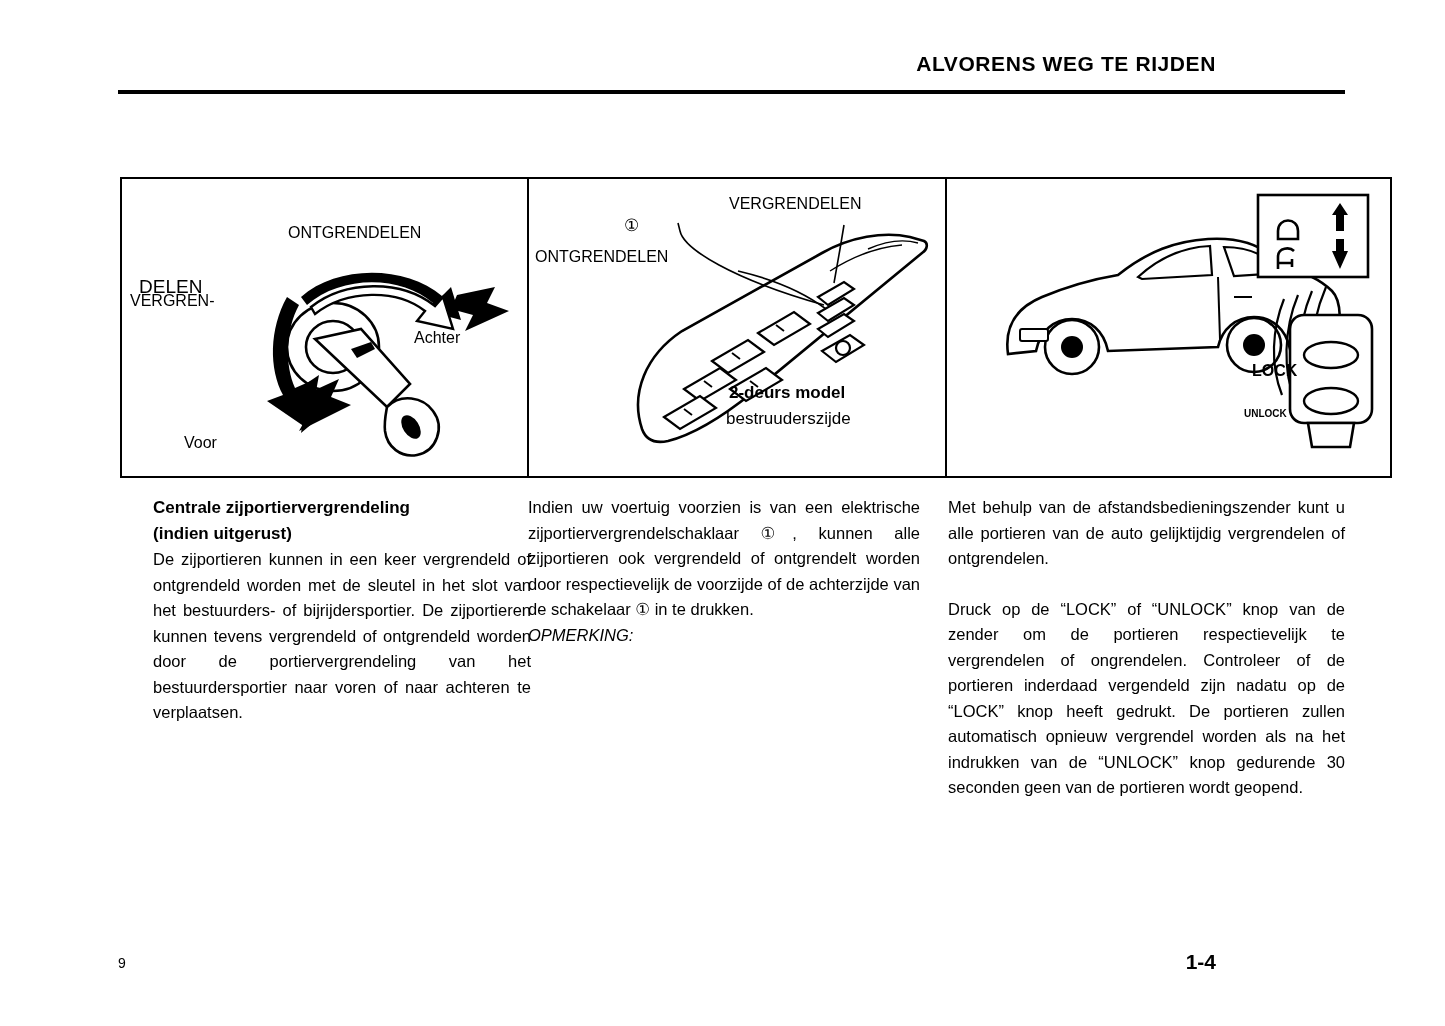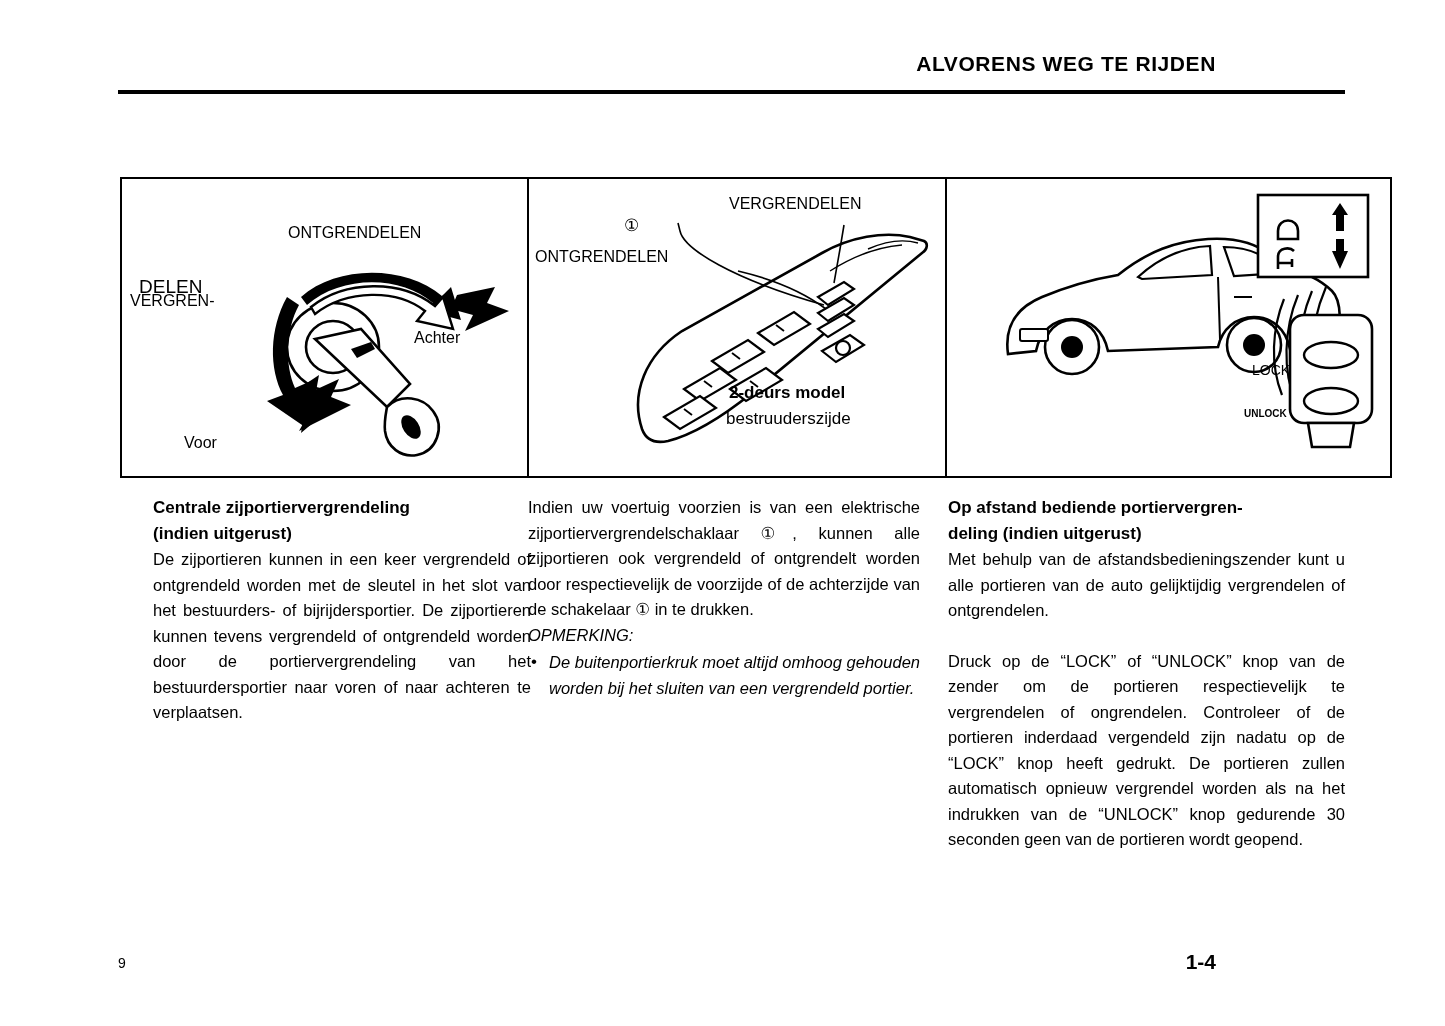--- a/index.html
+++ b/index.html
@@ -283,45 +283,40 @@
       </g>
       <g fill="#fff" stroke="#000" stroke-width="2.4">
         <ellipse cx="341" cy="176" rx="27" ry="13"></ellipse>
         <ellipse cx="341" cy="222" rx="27" ry="13"></ellipse>
       </g>
 
       <g fill="#fff" stroke="#000" stroke-width="2.6">
         <path d="M318 244 L364 244 L360 268 L322 268 Z"></path>
       </g>
     </svg>
-    <div class="figlabel" style="position:absolute; left:305px; top:183px; font-size:14px; font-weight:normal;">LOCK</div>
+    <div class="figlabel" style="position:absolute; left:305px; top:183px; font-size:16px; font-weight:bold;">LOCK</div>
     <div class="figlabel" style="position:absolute; left:297px; top:229px; font-size:10px; font-weight:bold;">UNLOCK</div>
   </div>
 
   <div class="col" id="col1">
     <h2>
       <span>Centrale zijportiervergrendeling</span><br>
       <span>(indien uitgerust)</span>
     </h2>
     <p>De zijportieren kunnen in een keer vergrendeld of ontgrendeld worden met de sleutel in het slot van het bestuurders- of bijrijdersportier. De zijportieren kunnen tevens vergrendeld of ontgrendeld worden door de portiervergrendeling van het bestuurdersportier naar voren of naar achteren te verplaatsen.</p>
   </div>
 
   <div class="col" id="col2">
     <p>Indien uw voertuig voorzien is van een elektrische zijportiervergrendelschaklaar ①, kunnen alle zijportieren ook vergrendeld of ontgrendelt worden door respectievelijk de voorzijde of de achterzijde van de schakelaar ① in te drukken.</p>
     <p class="note-head">OPMERKING:</p>
     <ul class="bullets">
-      <li>De buitenportierkruk moet altijd omhoog gehouden worden bij het sluiten van een vergrendeld portier.</li>
     </ul>
   </div>
 
   <div class="col" id="col3">
-    <h2>
-      <span>Op afstand bediende portiervergren-</span><br>
-      <span>deling (indien uitgerust)</span>
-    </h2>
     <p>Met behulp van de afstandsbedieningszender kunt u alle portieren van de auto gelijktijdig vergrendelen of ontgrendelen.</p>
     <p class="gap">Druck op de “LOCK” of “UNLOCK” knop van de zender om de portieren respectievelijk te vergrendelen of ongrendelen. Controleer of de portieren inderdaad vergendeld zijn nadatu op de “LOCK” knop heeft gedrukt. De portieren zullen automatisch opnieuw vergrendel worden als na het indrukken van de “UNLOCK” knop gedurende 30 seconden geen van de portieren wordt geopend.</p>
   </div>
 
   <div class="page-num-left">9</div>
   <div class="page-num-right">1-4</div>
 
 </div>
 
 </body></html>

